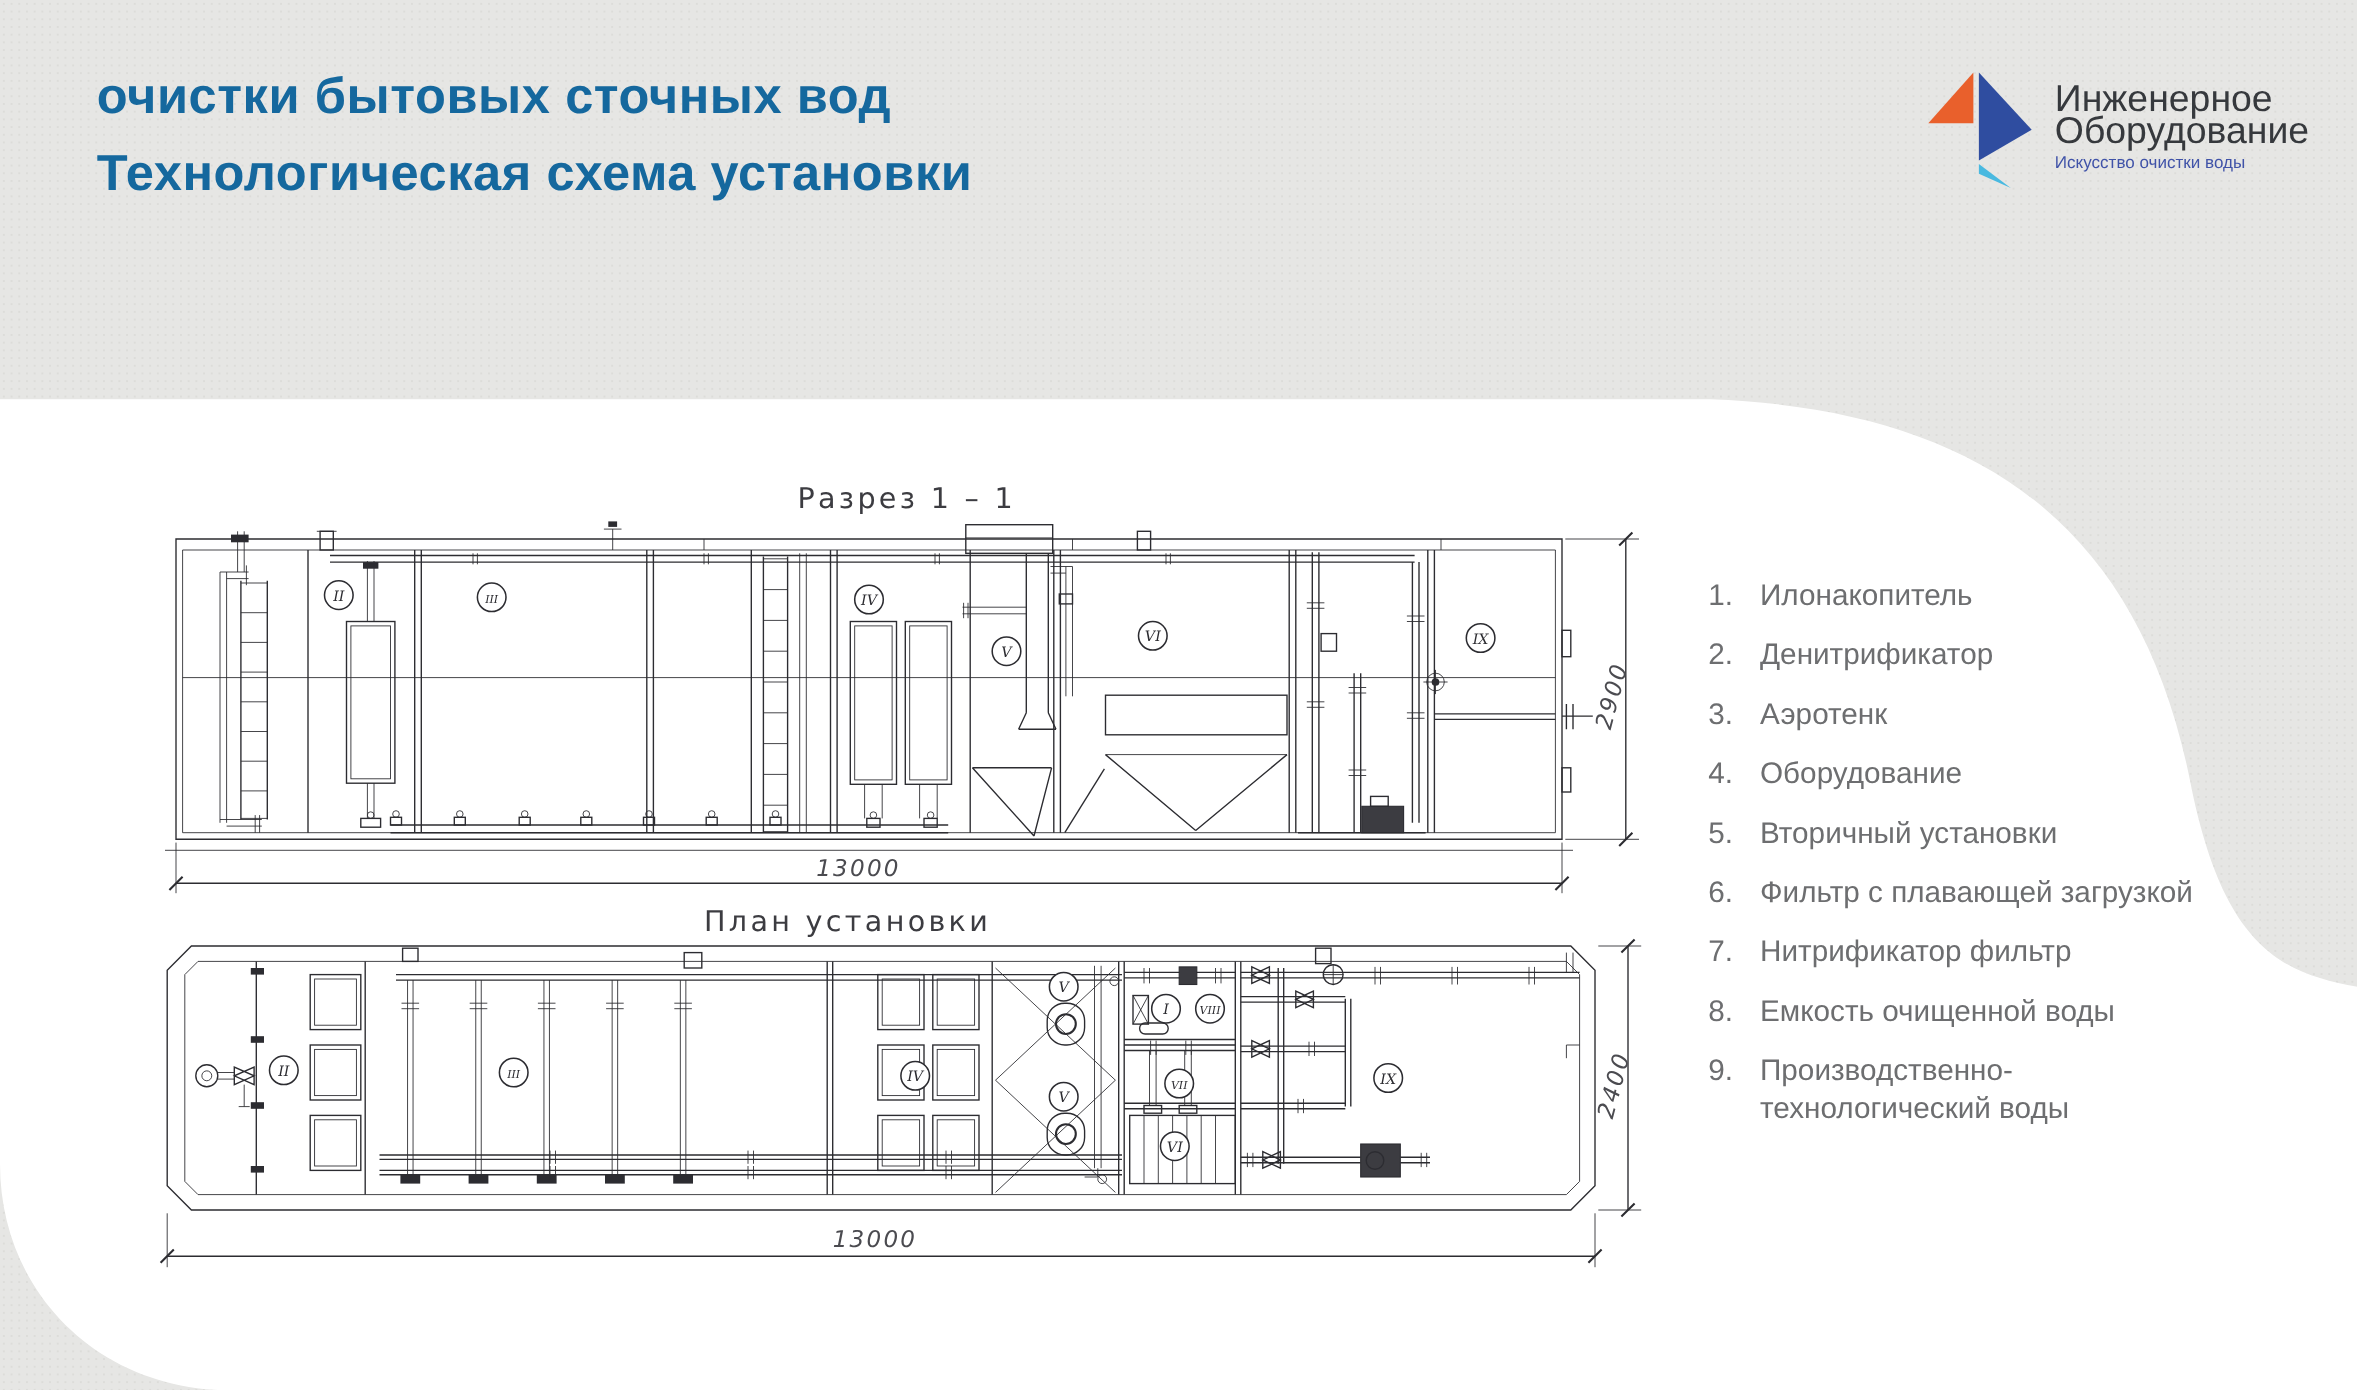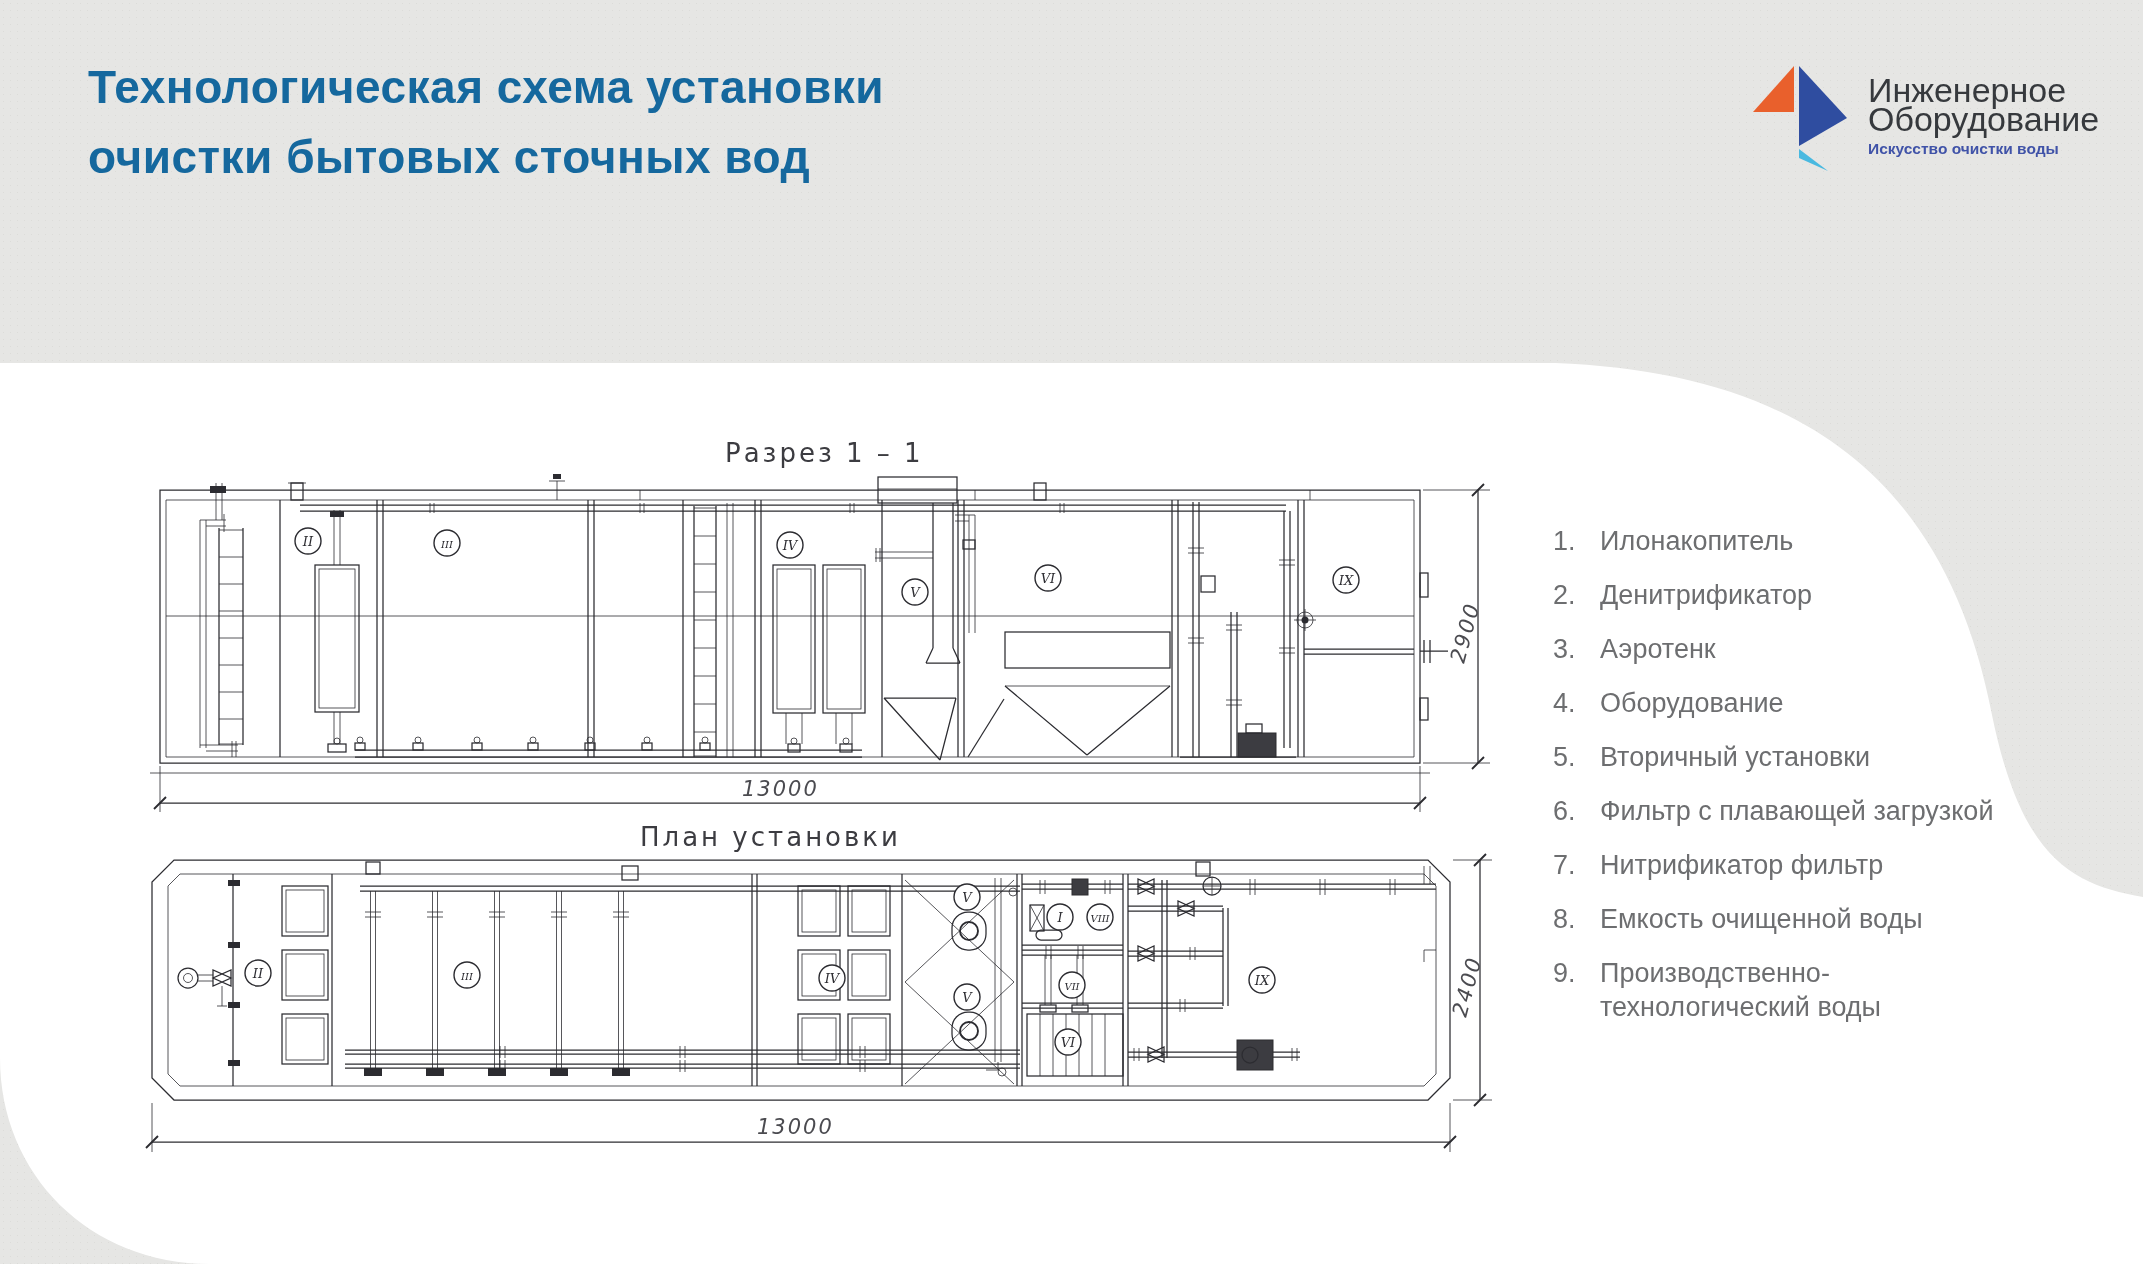--- a/index.html
+++ b/index.html
@@ -12,21 +12,21 @@
   }
   .blob-svg{position:absolute;left:0;top:0;width:2143px;height:1264px;}
   .page-title{
     position:absolute;left:88px;top:52px;width:1400px;
     font-size:46px;font-weight:700;line-height:70px;color:#15689e;
     letter-spacing:0.5px;
   }
   .logo{position:absolute;left:1748px;top:48px;width:380px;height:130px;}
   .logo-mark{position:absolute;left:0;top:6px;width:110px;height:122px;}
   .logo-text{position:absolute;left:120px;top:28px;color:#36393d;font-weight:400;font-size:34px;line-height:29px;}
-  .logo-tagline{position:absolute;left:120px;top:92px;color:#4053a8;font-weight:700;font-size:15.5px;}
+  .logo-tagline{position:absolute;left:120px;top:92px;color:#4053a8;font-weight:400;font-size:15.5px;}
   .legend{position:absolute;left:1553px;top:524px;width:480px;}
   .legend ol{list-style:none;margin:0;padding:0;display:flex;flex-direction:column;row-gap:20px;}
   .legend li{display:flex;font-size:27px;line-height:34px;color:#6d6e70;}
   .legend .num{flex:0 0 47px;}
   .legend .txt{flex:1;}
   .drawing-svg{position:absolute;left:0;top:420px;width:1560px;height:750px;}
   
   .ln{stroke:#2c2c31;stroke-width:1.25;fill:none;}
   .tn{stroke:#2c2c31;stroke-width:0.8;fill:none;}
   .tk{stroke:#2c2c31;stroke-width:1.9;fill:none;}
@@ -37,22 +37,22 @@
   text.roman{font-family:"DejaVu Serif",serif;font-style:italic;fill:#2c2c31;text-anchor:middle;}
 </style>
 </head>
 <body>
 
 <svg class="blob-svg" viewBox="0 0 2143 1264" aria-hidden="true">
   <path d="M0,363 L1555,363 C1790,372 1945,470 1992,715 C2022,862 2075,885 2143,897 L2143,1264 L210,1264 C90,1264 0,1175 0,1058 Z" fill="#ffffff"></path>
 </svg>
 
 <div class="page-title">
+  <div>очистки бытовых сточных вод</div>
   <div>Технологическая схема установки</div>
-  <div>очистки бытовых сточных вод</div>
 </div>
 
 <div class="logo">
   <svg class="logo-mark" viewBox="0 0 110 122">
     <polygon points="5,58 46,12 46,58" fill="#e9602c"></polygon>
     <polygon points="51,12 51,92 99,64" fill="#2f4da0"></polygon>
     <polygon points="51,95 80,117 51,104" fill="#49b9e0"></polygon>
   </svg>
   <div class="logo-text">
     <div>Инженерное</div>

